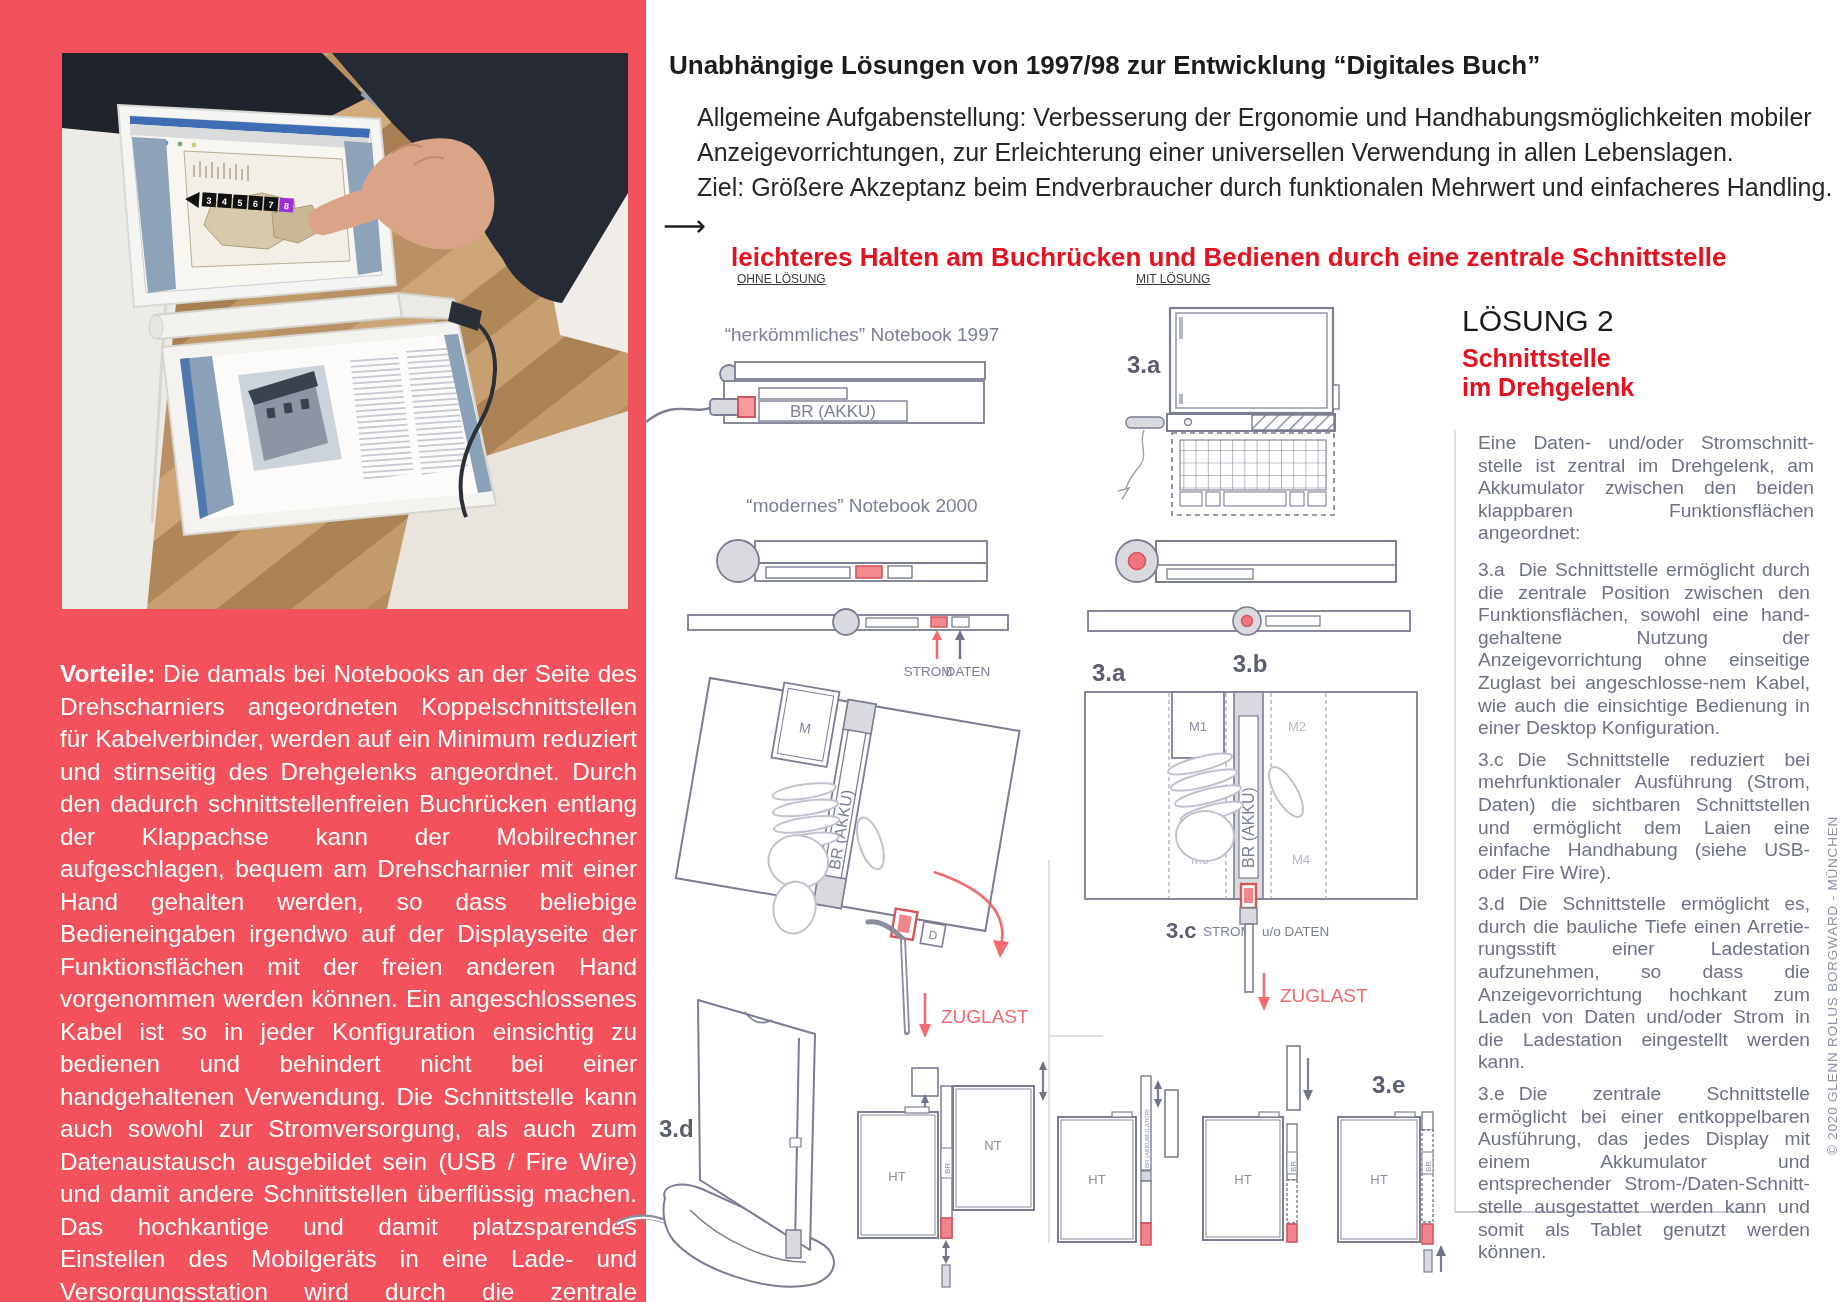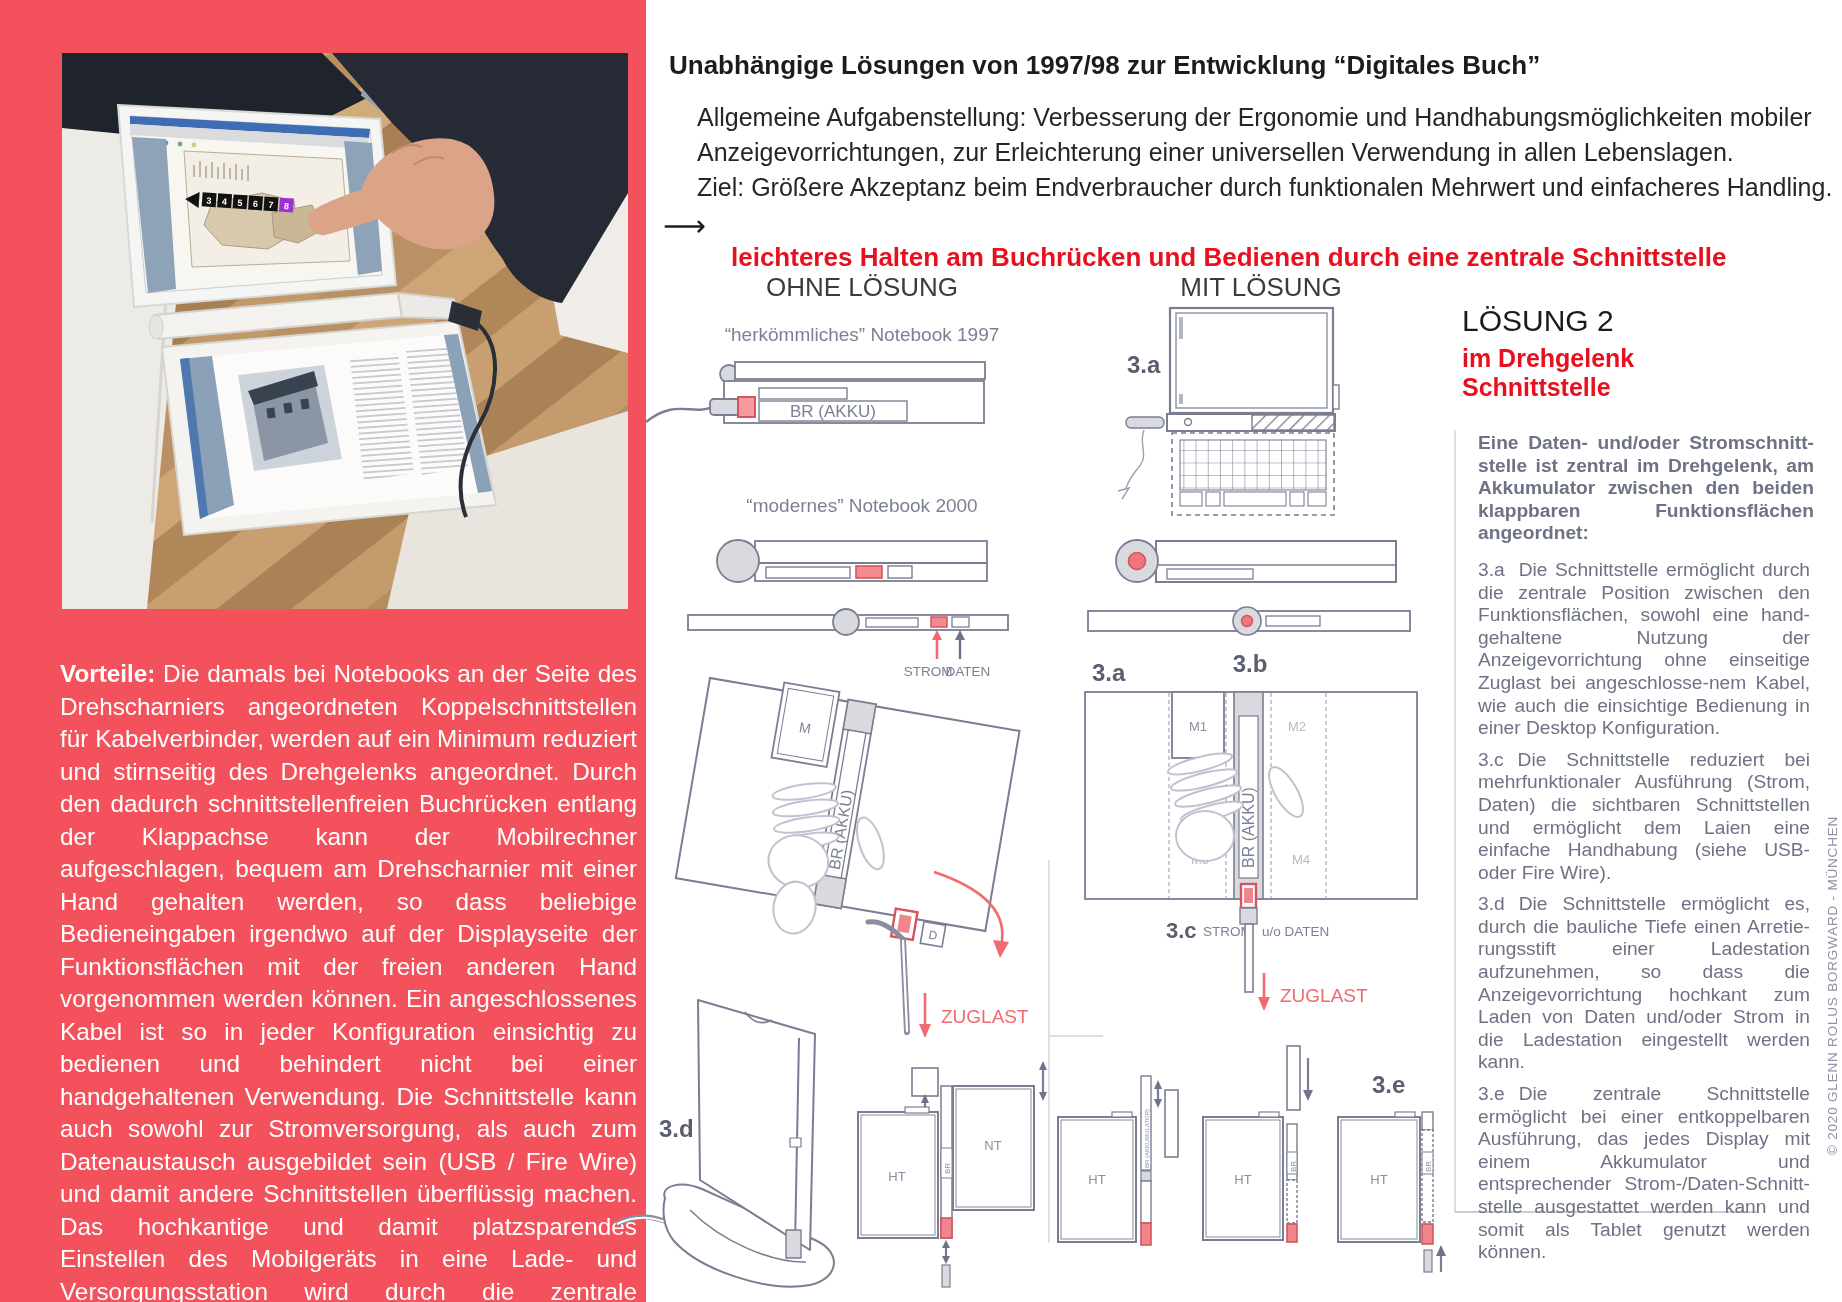--- a/index.html
+++ b/index.html
@@ -10,29 +10,29 @@
   .photo{position:absolute;left:62px;top:53px;width:566px;height:556px;}
   .vorteile{position:absolute;left:60px;top:634px;width:577px;color:#ffffff;
             font-size:24.3px;line-height:32.5px;text-align:justify;}
   .vorteile b{font-weight:bold;}
   
   .title{position:absolute;left:669px;top:50px;width:1120px;font-size:26px;font-weight:bold;color:#1c1c1c;}
   .introtext{position:absolute;left:669px;top:100px;width:1140px;font-size:25px;color:#262626;
              line-height:35px;white-space:pre-line;margin-left:28px;}
   .arrow{position:absolute;left:663px;top:208px;font-size:30px;color:#1c1c1c;}
   .highlight{position:absolute;left:731px;top:212px;width:1060px;font-size:26px;font-weight:bold;color:#e8101f;margin-top:30px;}
-  .collabel{position:absolute;top:272px;font-size:26px;color:#3a3a40;text-align:center;width:250px;}
+  .collabel{position:absolute;top:272px;font-size:12px;color:#3a3a40;width:250px;text-decoration:underline;}
   .collabel.ohne{left:737px;}
   .collabel.mit{left:1136px;}
   
   .solution{position:absolute;left:1462px;top:304px;width:352px;color:#6e7285;}
   .sol-head{font-size:30px;font-weight:normal;color:#1a1a1a;margin:0 0 6px 0;}
   .sol-sub{font-size:25px;line-height:29px;font-weight:bold;color:#e8101f;margin:0;}
   .sol-body{margin:30px 0 0 16px;width:336px;font-size:19.2px;line-height:22.6px;text-align:justify;}
-  .sol-intro{font-weight:bold;margin-bottom:14px;}
+  .sol-intro{font-weight:normal;margin-bottom:14px;}
   .sol-p{margin:0 4px 9px 0;}
   .sol-p .pnum{margin-right:14px;}
   .copyright{position:absolute;left:1602px;top:978px;width:460px;transform:rotate(-90deg);
              font-size:13.5px;letter-spacing:0.8px;color:#8e93a6;text-align:center;}
   
   .diagrams{position:absolute;left:0;top:0;width:1842px;height:1302px;}
   svg text{font-family:"Liberation Sans", sans-serif;}
 </style>
 </head>
 <body>
@@ -410,22 +410,22 @@
       <rect x="1424" y="1250" width="8" height="22" fill="#d9dadf" stroke-width="1.2"></rect>
       <line x1="1441" y1="1272" x2="1441" y2="1254" stroke-width="2.2"></line>
       <polygon points="1436,1256 1446,1256 1441,1245" fill="#6f7387" stroke="none"></polygon>
     </g>
     <text x="1379" y="1184" text-anchor="middle" font-size="13" fill="#8b8fa2">HT</text>
     <text transform="translate(1430.5,1172) rotate(-90)" font-size="8" fill="#8b8fa2">BR</text>
   </svg>
 
   <div class="solution">
     <div class="sol-head">LÖSUNG 2</div>
+    <div class="sol-sub">Schnittstelle</div>
     <div class="sol-sub">im Drehgelenk</div>
-    <div class="sol-sub">Schnittstelle</div>
     <div class="sol-body">
       <p class="sol-intro">Eine Daten- und/oder Stromschnitt-stelle ist zentral im Drehgelenk, am Akkumulator zwischen den beiden klappbaren Funktionsflächen angeordnet:</p>
       <p class="sol-p"><span class="pnum">3.a</span><span>Die Schnittstelle ermöglicht durch die zentrale Position zwischen den Funktionsflächen, sowohl eine hand-gehaltene Nutzung der Anzeigevorrichtung ohne einseitige Zuglast bei angeschlosse-nem Kabel, wie auch die einsichtige Bedienung in einer Desktop Konfiguration.</span></p>
       <p class="sol-p"><span class="pnum">3.c</span><span>Die Schnittstelle reduziert bei mehrfunktionaler Ausführung (Strom, Daten) die sichtbaren Schnittstellen und ermöglicht dem Laien eine einfache Handhabung (siehe USB- oder Fire Wire).</span></p>
       <p class="sol-p"><span class="pnum">3.d</span><span>Die Schnittstelle ermöglicht es, durch die bauliche Tiefe einen Arretie-rungsstift einer Ladestation aufzunehmen, so dass die Anzeigevorrichtung hochkant zum Laden von Daten und/oder Strom in die Ladestation eingestellt werden kann.</span></p>
       <p class="sol-p"><span class="pnum">3.e</span><span>Die zentrale Schnittstelle ermöglicht bei einer entkoppelbaren Ausführung, das jedes Display mit einem Akkumulator und entsprechender Strom-/Daten-Schnitt-stelle ausgestattet werden kann und somit als Tablet genutzt werden können.</span></p>
 
     </div>
   </div>
 

